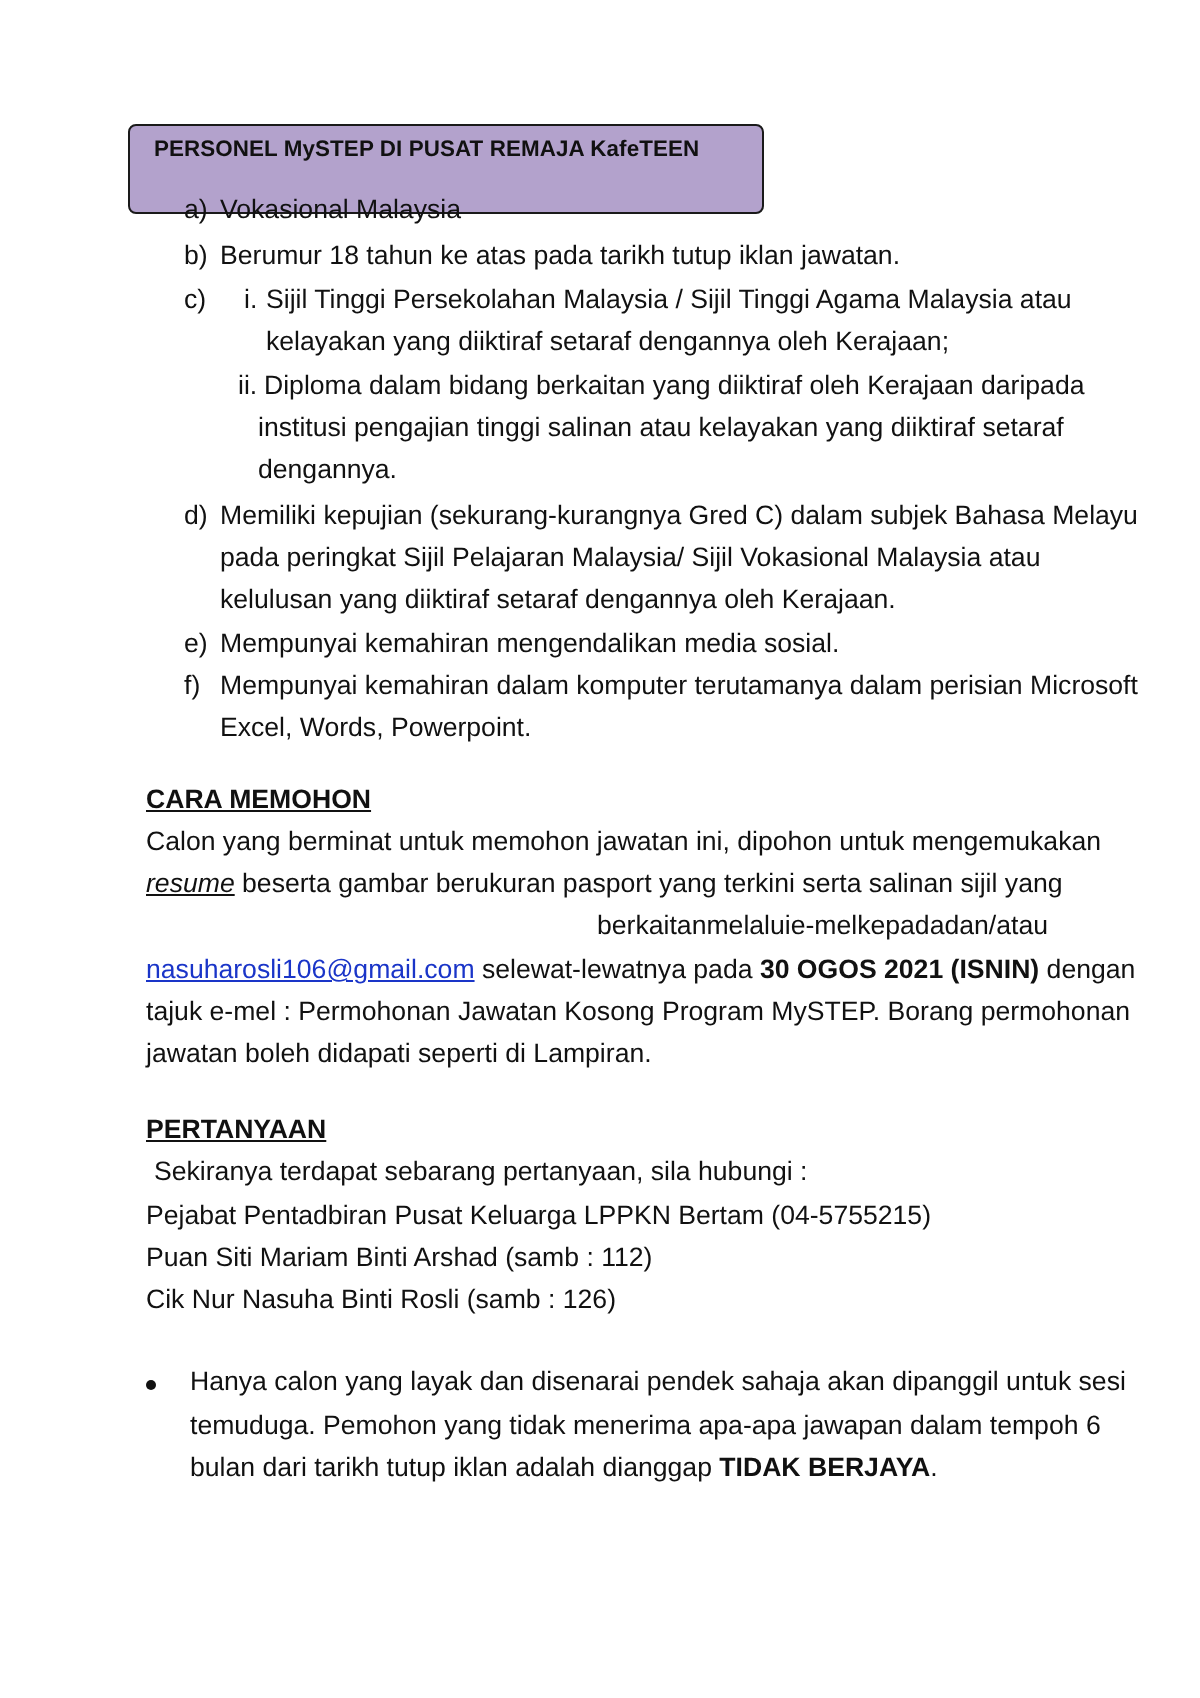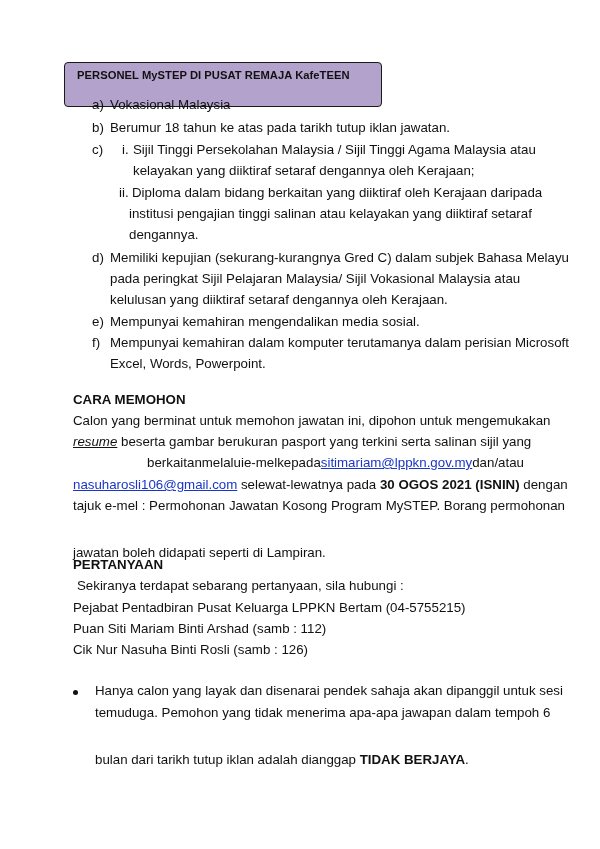--- a/index.html
+++ b/index.html
@@ -49,23 +49,24 @@
     }
     .justify {
       position: absolute;
       left: 73px;
       width: 451px;
       text-align: justify;
       text-align-last: justify;
       white-space: nowrap;
       line-height: 16px;
     }
-    .justify.last { text-align-last: left; margin-top: 26px; }
+    .justify.last { text-align-last: left; }
     .heading {
       font-weight: bold;
+      text-decoration: underline;
       text-align: right;
     }
     a.link {
       color: #1a35c8;
       text-decoration: underline;
     }
     .bold { font-weight: bold; }
     .italic { font-style: italic; text-decoration: underline; }
     .bullet {
       position: absolute;
@@ -131,21 +132,20 @@
 
     <div class="justify" style="top:413px"><span>Calon yang berminat untuk memohon jawatan ini, dipohon untuk mengemukakan</span></div>
 
     <div class="justify" style="top:434px"><span class="italic">resume</span><span> beserta gambar berukuran pasport yang terkini serta salinan sijil yang</span></div>
 
     <div class="line" style="left:73px;top:455px;width:451px;display:flex;justify-content:flex-end">
       <span>berkaitan</span>
       <span>melalui</span>
       <span>e-mel</span>
       <span>kepada</span>
-      <a class="link">sitimariam@lppkn.gov.my</a>
       <span>dan/</span>
       <span>atau</span>
     </div>
 
     <div class="justify" style="top:477px"><a class="link">nasuharosli106@gmail.com</a><span> selewat-lewatnya pada </span><span class="bold">30 OGOS 2021 (ISNIN)</span><span> dengan</span></div>
 
     <div class="justify" style="top:498px"><span>tajuk e-mel : Permohonan Jawatan Kosong Program MySTEP. Borang permohonan</span></div>
 
     <div class="justify last" style="top:519px"><span>jawatan boleh didapati seperti di Lampiran.</span></div>
   </div>

